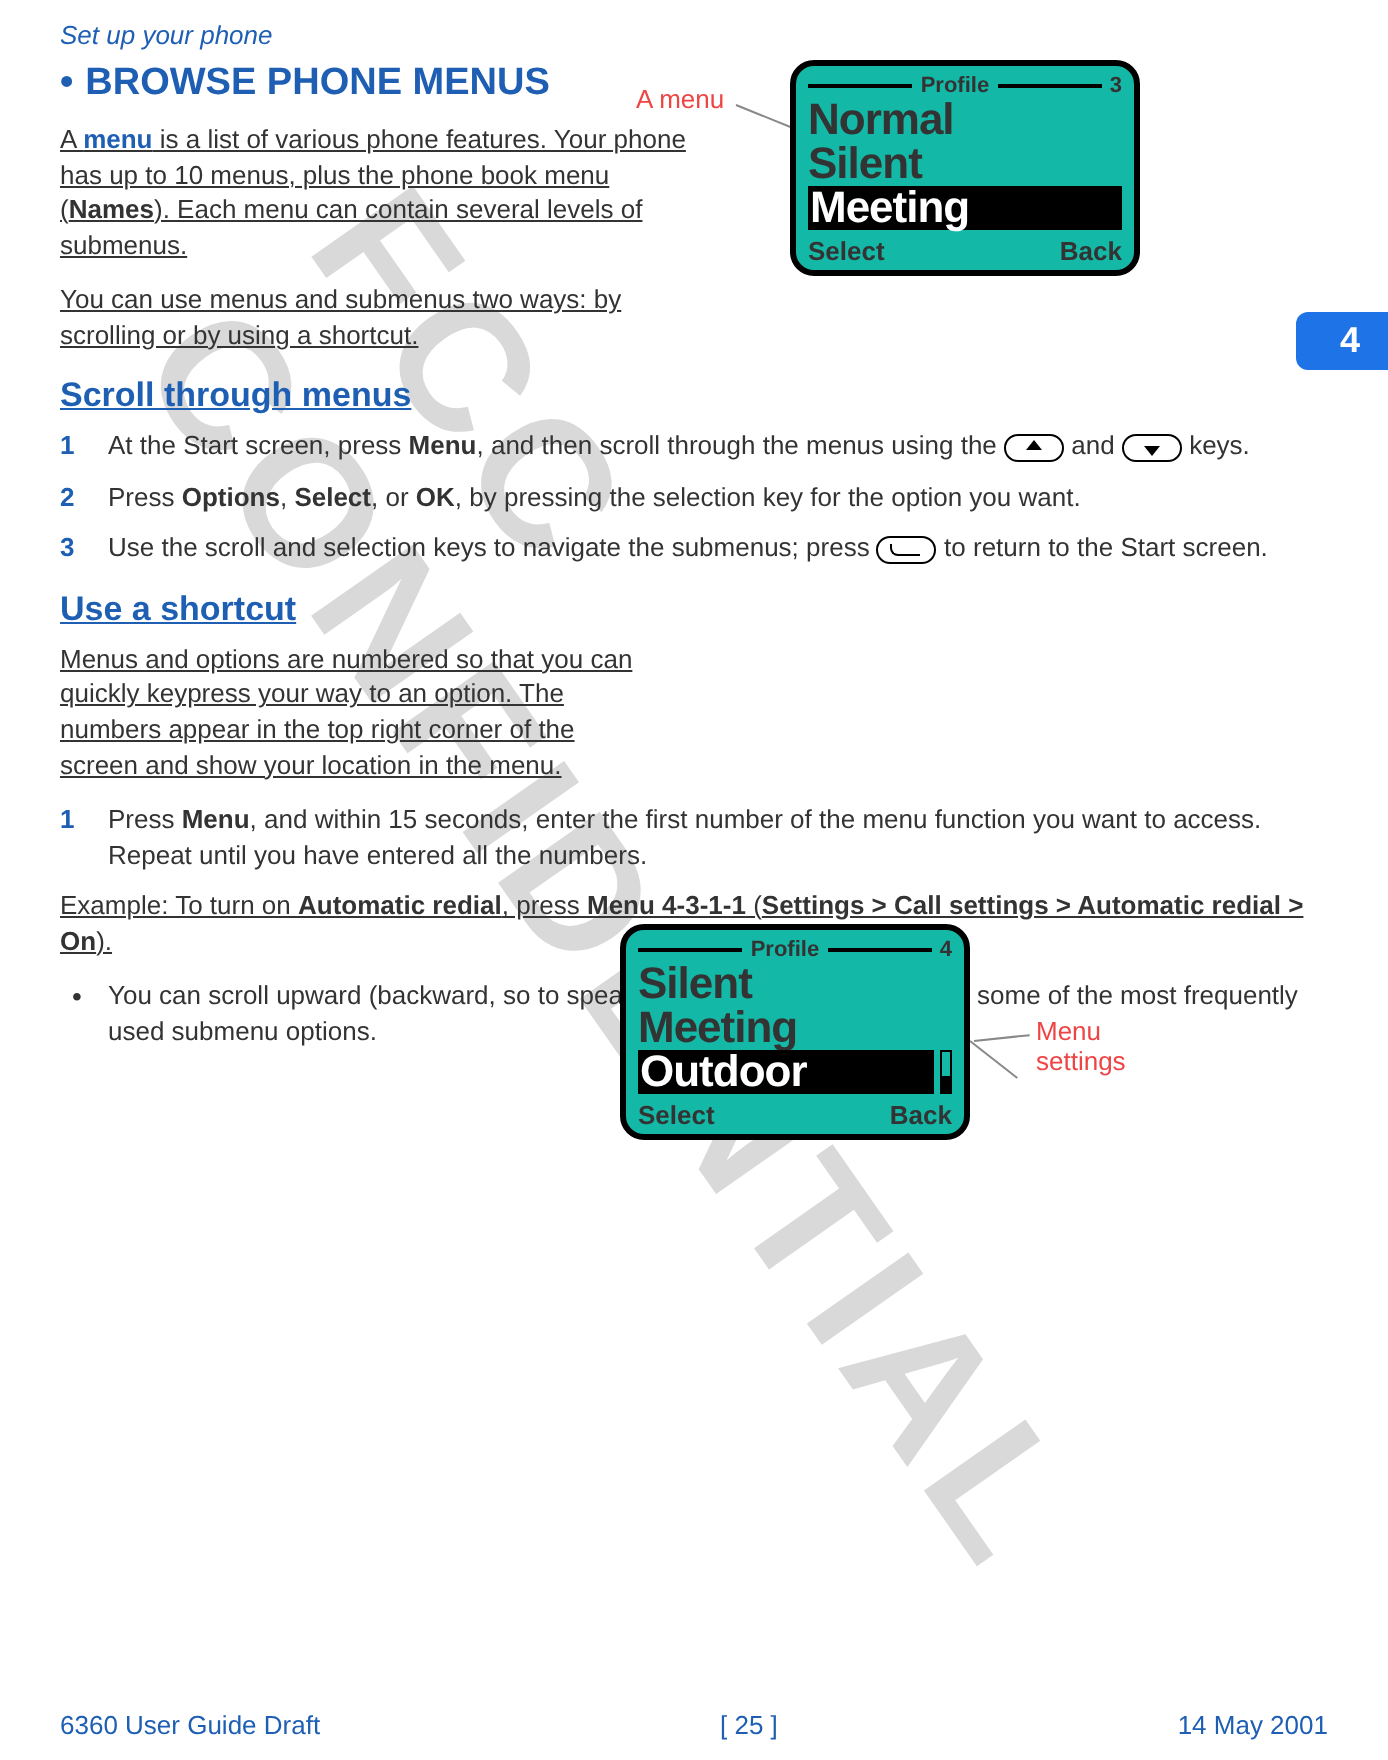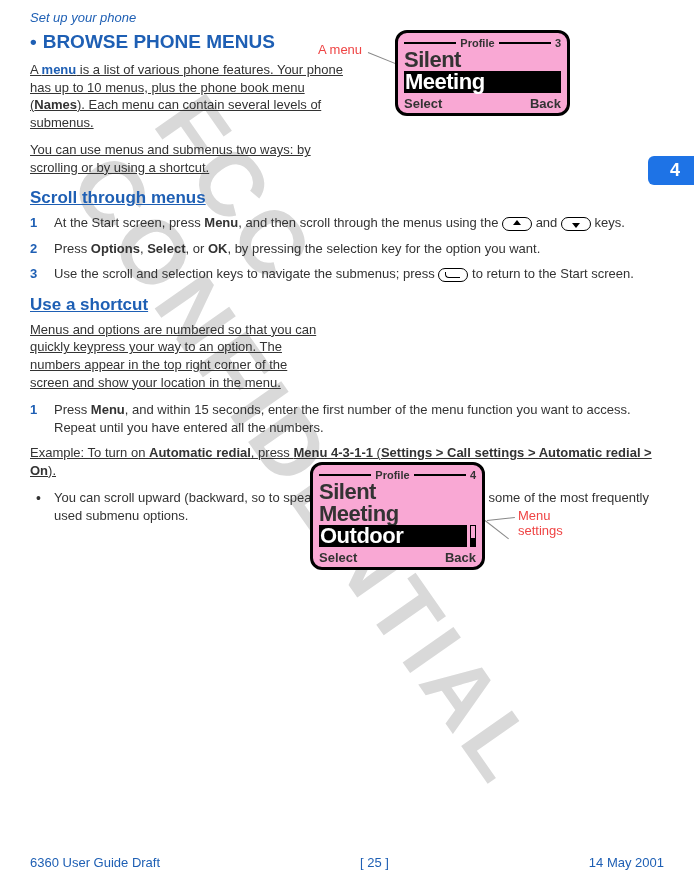--- a/index.html
+++ b/index.html
@@ -84,21 +84,21 @@
     background:#fff;
   }
   .keycap.up::after { content:""; position:absolute; left:50%; top:2px; transform:translateX(-50%); border-left:4px solid transparent; border-right:4px solid transparent; border-bottom:5px solid #000;}
   .keycap.down::after { content:""; position:absolute; left:50%; bottom:2px; transform:translateX(-50%); border-left:4px solid transparent; border-right:4px solid transparent; border-top:5px solid #000;}
   .keycap.end::after { content:""; position:absolute; left:6px; top:3px; width:14px; height:5px; border:1.2px solid #000; border-top:none; border-right:none; border-radius:0 0 0 4px;}
   
   .figure { position: absolute; z-index: 2; }
   .phone {
     border: 3.5px solid #000;
     border-radius: 12px;
-    background: #f9a8d4;
+    background: #14b8a6;
     width: 175px;
     padding: 4px 6px 2px 6px;
     font-family: Arial, sans-serif;
   }
   .ph-title-row { display:flex; align-items:center; font-size:11px; font-weight:bold;}
   .ph-title-row .line{ flex:1; height:1.5px; background:#000;}
   .ph-title { padding:0 4px; }
   .ph-num { padding-left:4px; font-family:Arial; }
   .ph-item { font-size:22px; font-weight:900; line-height:1.0; letter-spacing:-0.5px; font-family: Arial Black, Arial, sans-serif; }
   .ph-item.sel { background:#000; color:#fff; padding:0 1px;}
@@ -131,20 +131,21 @@
   <div class="running-head">Set up your phone</div>
 
   <div class="figure" style="left:395px; top:30px;">
     <div class="phone">
       <div class="ph-title-row">
         <span class="line"></span>
         <span class="ph-title">Profile</span>
         <span class="line"></span>
         <span class="ph-num">3</span>
       </div>
+      <div class="ph-item">Normal</div>
       <div class="ph-item">Silent</div>
       <div class="ph-item sel">Meeting</div>
       <div class="ph-foot">
         <span>Select</span>
         <span>Back</span>
       </div>
     </div>
   </div>
   <div class="callout" style="left:318px; top:42px;">A menu</div>
   <div class="callout-line" style="left:368px; top:52px; width:37px; transform:rotate(22deg);"></div>

